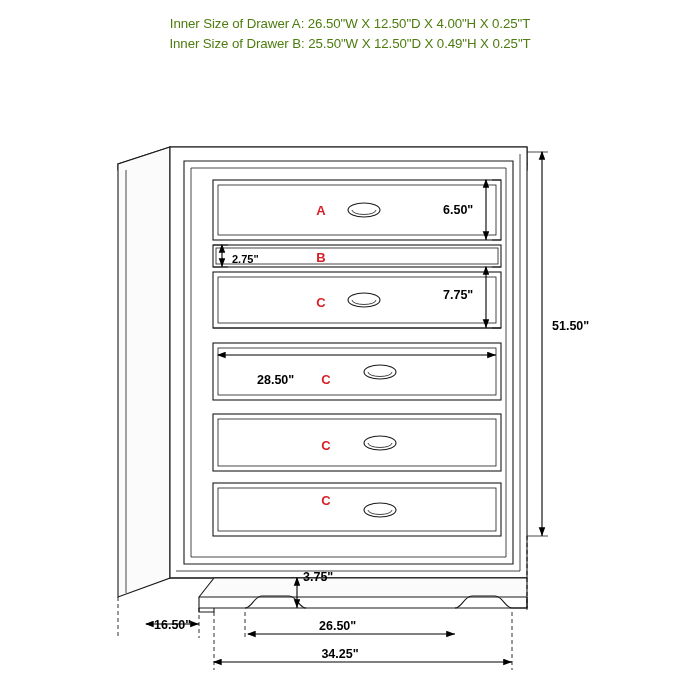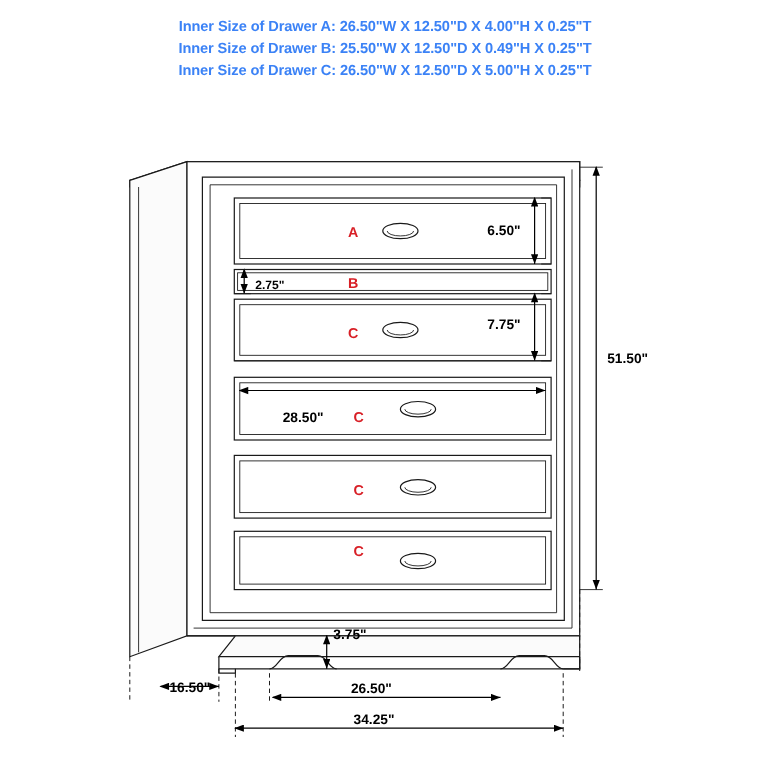--- a/index.html
+++ b/index.html
@@ -21,22 +21,22 @@
   }
   .spec-block {
     position: absolute;
     top: 14px;
     left: 0;
     width: 700px;
     text-align: center;
   }
   .spec-line {
     font-size: 13.3px;
-    font-weight: bold;
-    color: #3b82f6;
+    font-weight: normal;
+    color: #4d7c0f;
     line-height: 20px;
     letter-spacing: -0.1px;
     white-space: nowrap;
   }
   svg {
     position: absolute;
     top: 0;
     left: 0;
   }
   .dim-text {
@@ -86,21 +86,20 @@
   }
 </style>
 </head>
 <body>
 
 <div id="page">
 
   <div class="spec-block">
     <div class="spec-line">Inner Size of Drawer A: 26.50"W X 12.50"D X 4.00"H X 0.25"T</div>
     <div class="spec-line">Inner Size of Drawer B: 25.50"W X 12.50"D X 0.49"H X 0.25"T</div>
-    <div class="spec-line">Inner Size of Drawer C: 26.50"W X 12.50"D X 5.00"H X 0.25"T</div>
   </div>
 
   <svg width="700" height="700" viewBox="0 0 700 700">
 
     <defs>
       <pattern id="glitter" x="0" y="0" width="14" height="8" patternUnits="userSpaceOnUse">
         <rect width="14" height="8" fill="#ffffff"></rect>
         <circle cx="1.5" cy="1.5" r="0.9" fill="#2b2b2b"></circle>
         <circle cx="6" cy="3" r="0.7" fill="#3a3a3a"></circle>
         <circle cx="10.5" cy="1.2" r="1" fill="#222"></circle>

